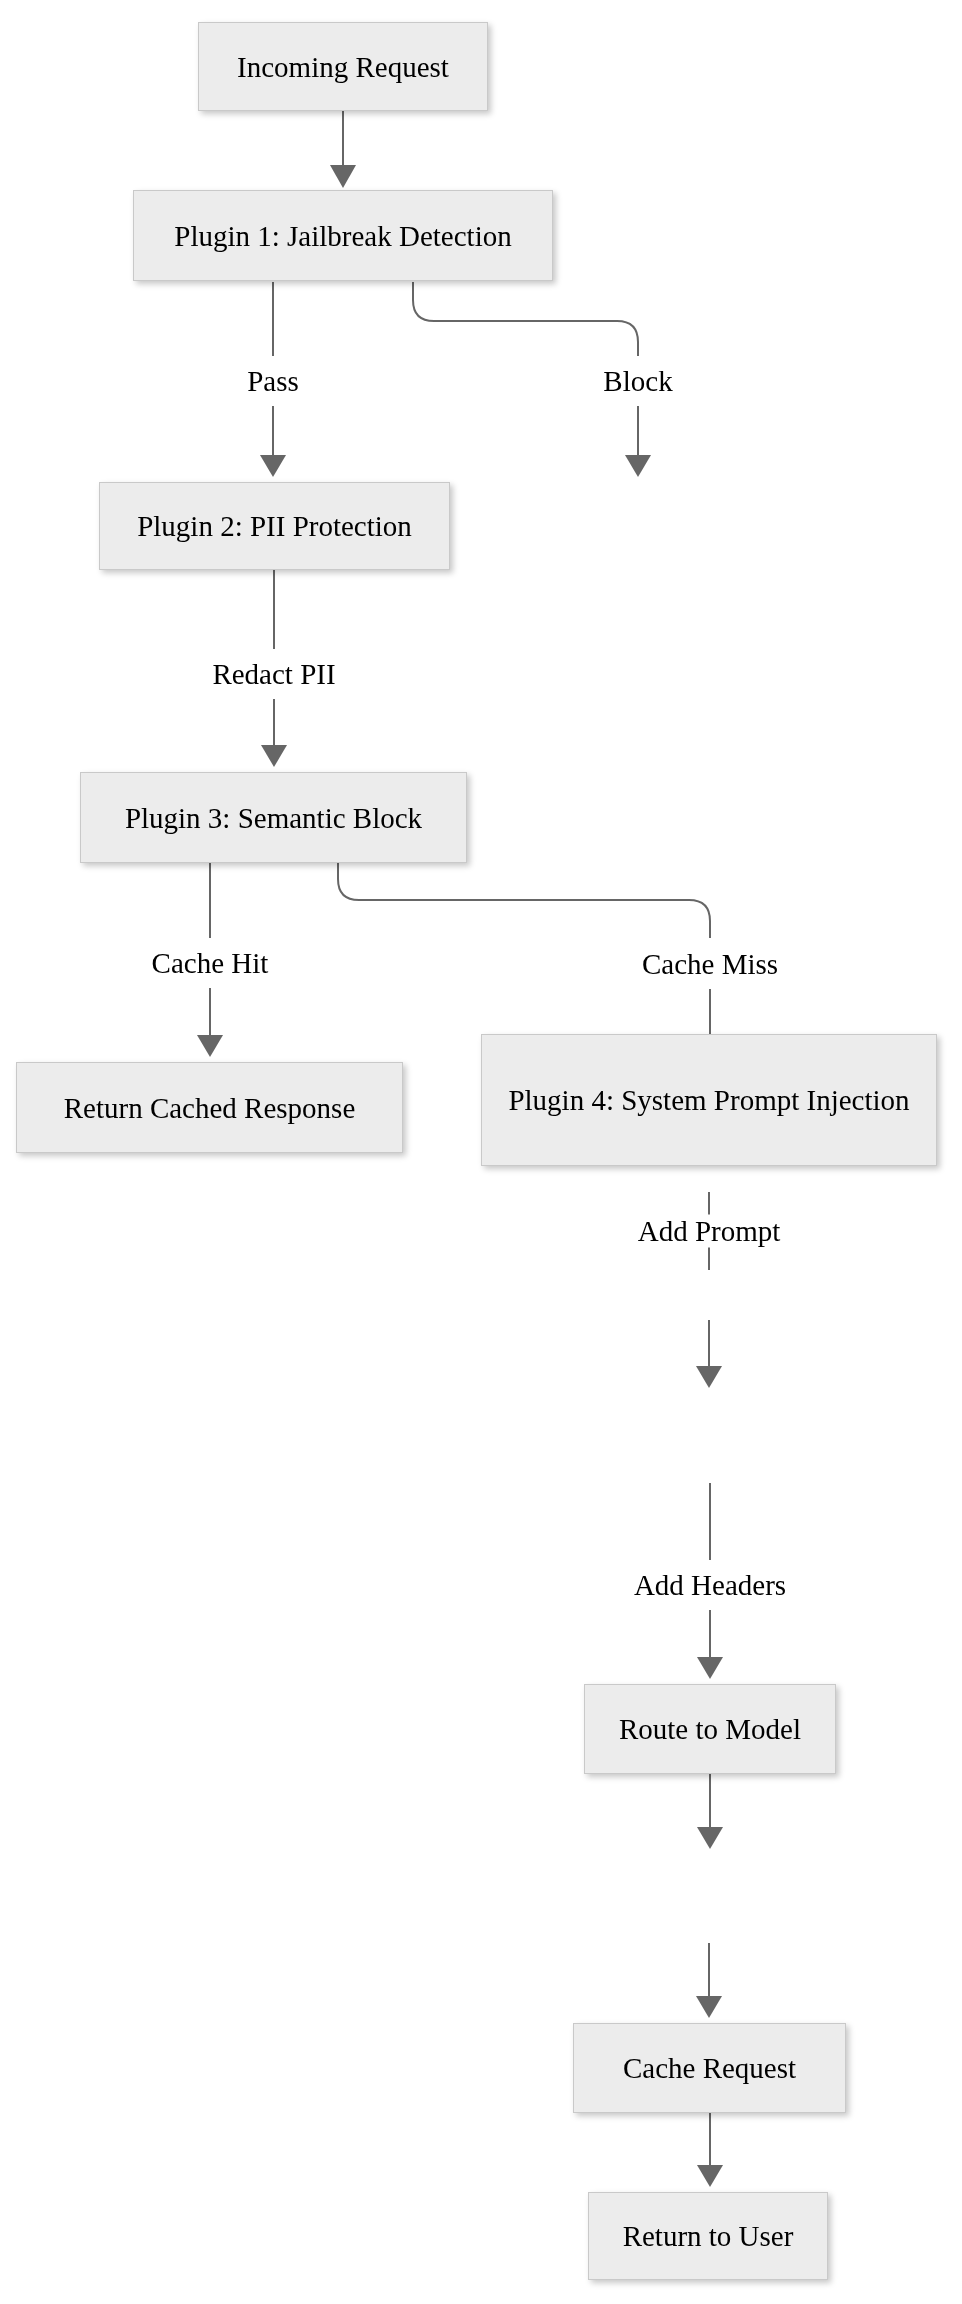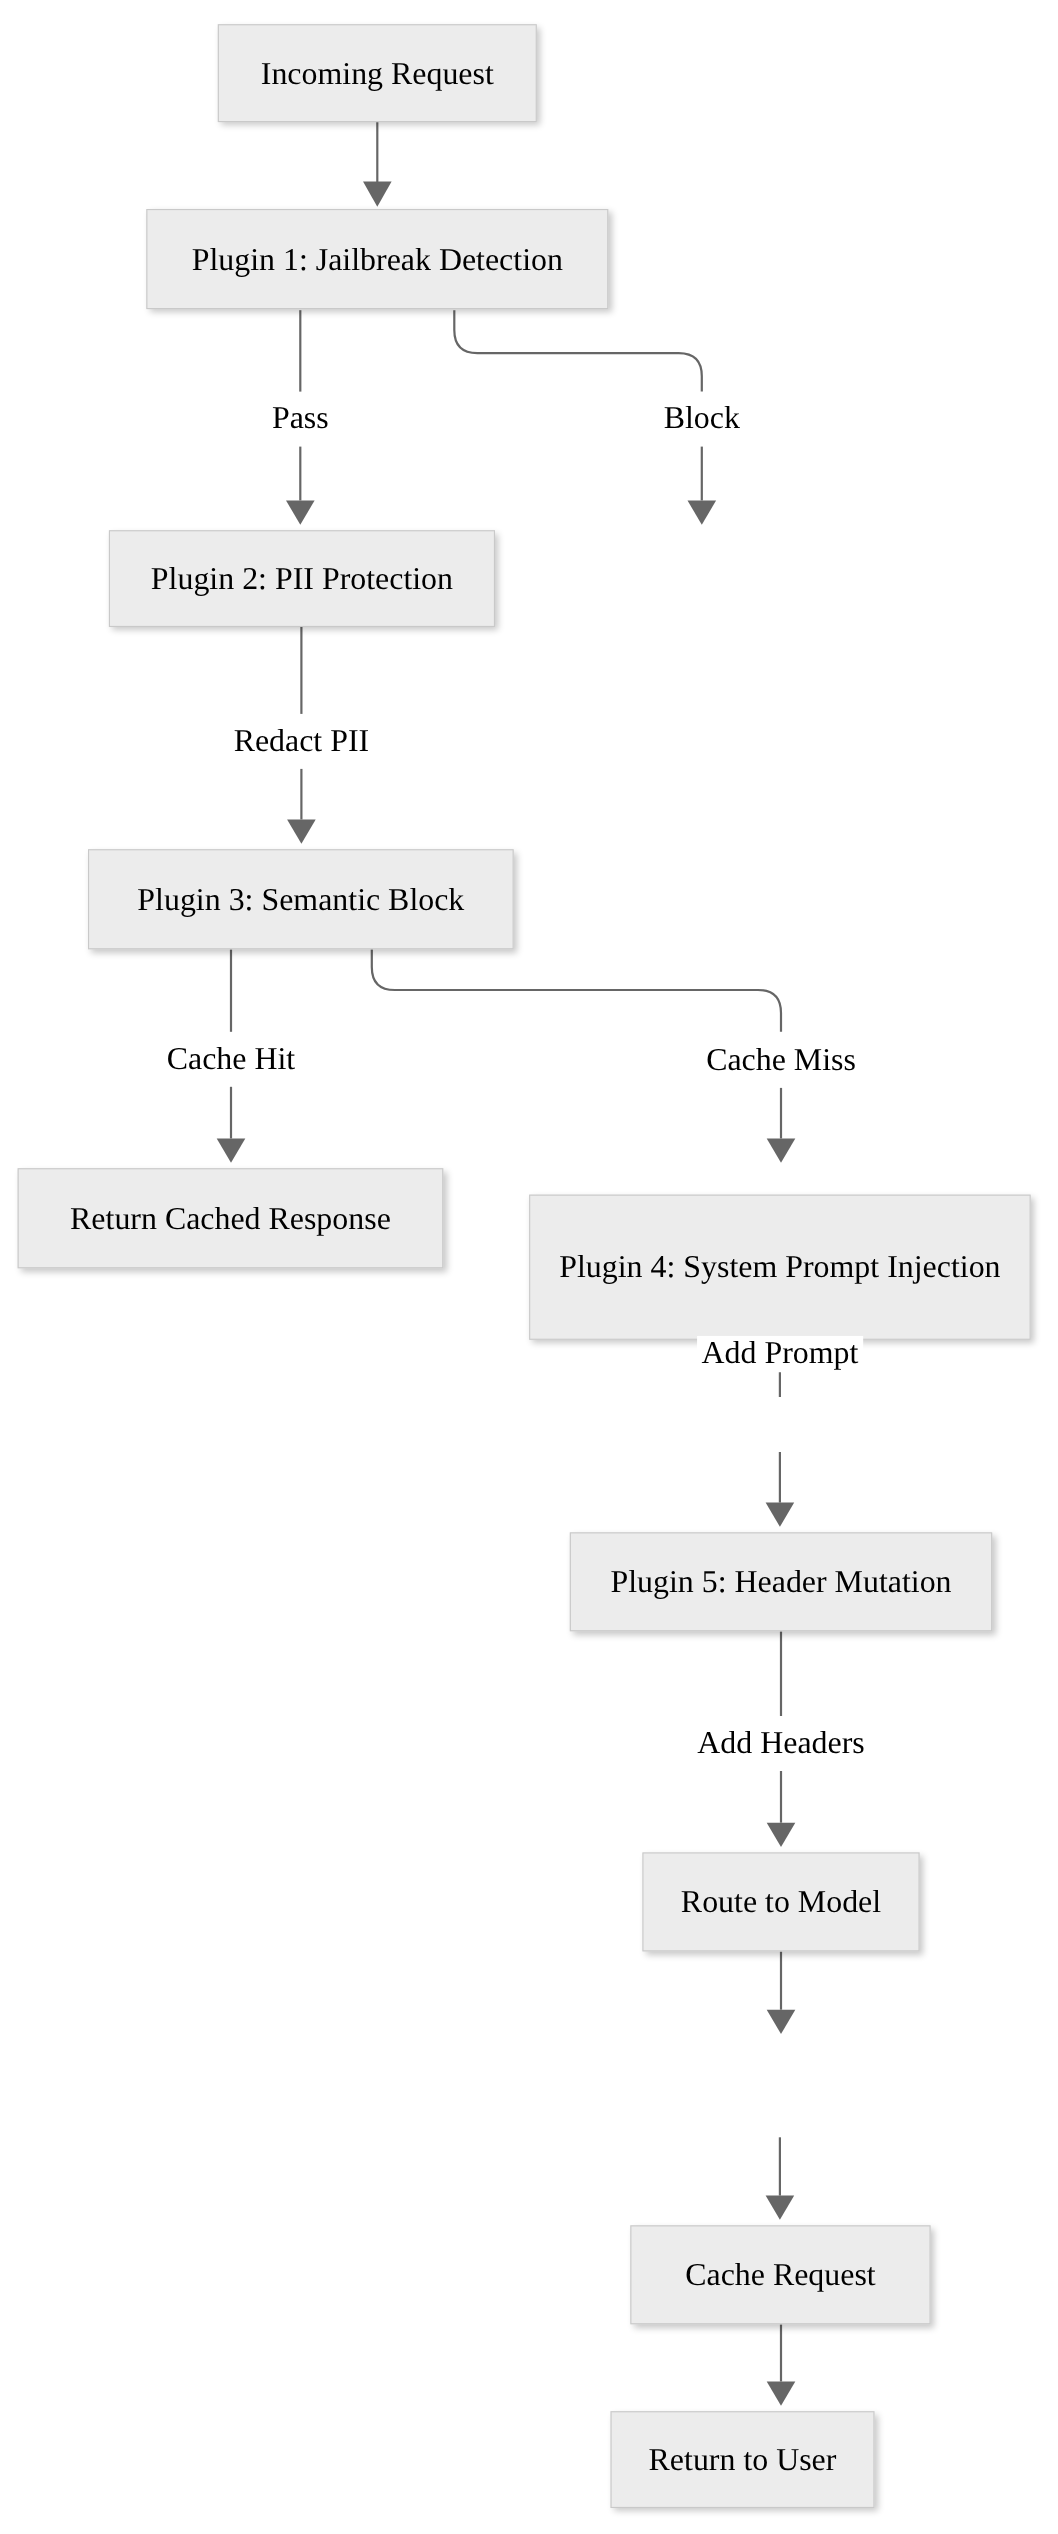--- a/index.html
+++ b/index.html
@@ -94,30 +94,29 @@
 
   <div class="node" style="left:133px;top:190px;width:420px;height:91px">Plugin 1: Jailbreak Detection</div>
 
   <div class="node" style="left:99px;top:482px;width:351px;height:88px">Plugin 2: PII Protection</div>
 
 
   <div class="node" style="left:80px;top:772px;width:387px;height:91px">Plugin 3: Semantic Block</div>
 
   <div class="node" style="left:16px;top:1062px;width:387px;height:91px">Return Cached Response</div>
 
-  <div class="node" style="left:481px;top:1086px;width:456px;height:132px">Plugin 4: System Prompt Injection</div>
+  <div class="node" style="left:481px;top:1034px;width:456px;height:132px">Plugin 4: System Prompt Injection</div>
 
-  <div class="node" style="left:518px;top:1393px;width:384px;height:90px">Plugin 5: Header Mutation</div>
 
   <div class="node" style="left:584px;top:1684px;width:252px;height:90px">Route to Model</div>
 
 
   <div class="node" style="left:573px;top:2023px;width:273px;height:90px">Cache Request</div>
 
-  <div class="node" style="left:555px;top:2192px;width:240px;height:88px">Return to User</div>
+  <div class="node" style="left:588px;top:2192px;width:240px;height:88px">Return to User</div>
 
   <div class="edge-label" style="left:273px;top:381px">Pass</div>
 
   <div class="edge-label" style="left:638px;top:381px">Block</div>
 
   <div class="edge-label" style="left:274px;top:674px">Redact PII</div>
 
   <div class="edge-label" style="left:210px;top:963px">Cache Hit</div>
 
   <div class="edge-label" style="left:710px;top:964px">Cache Miss</div>

